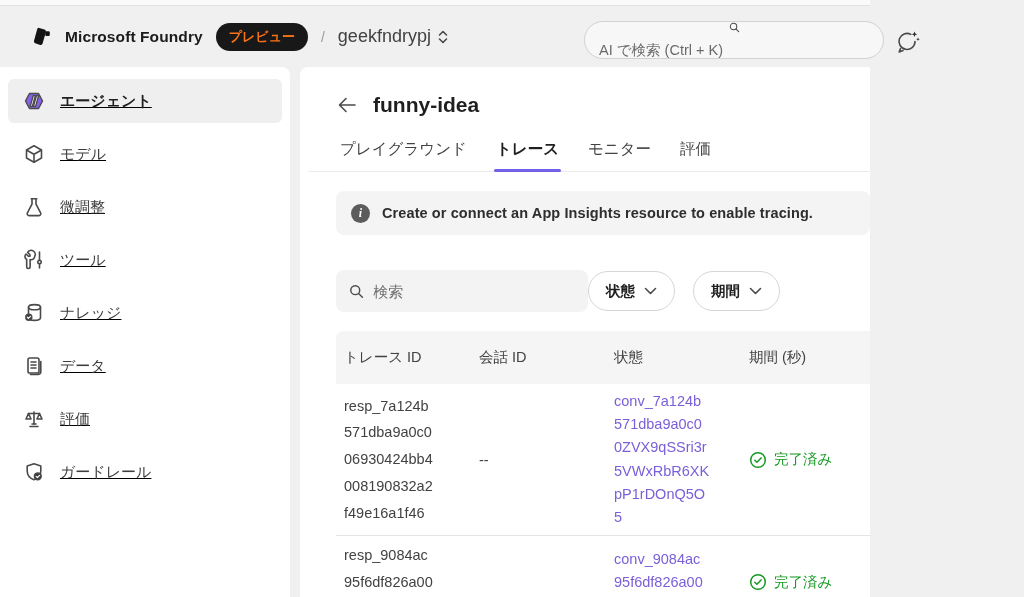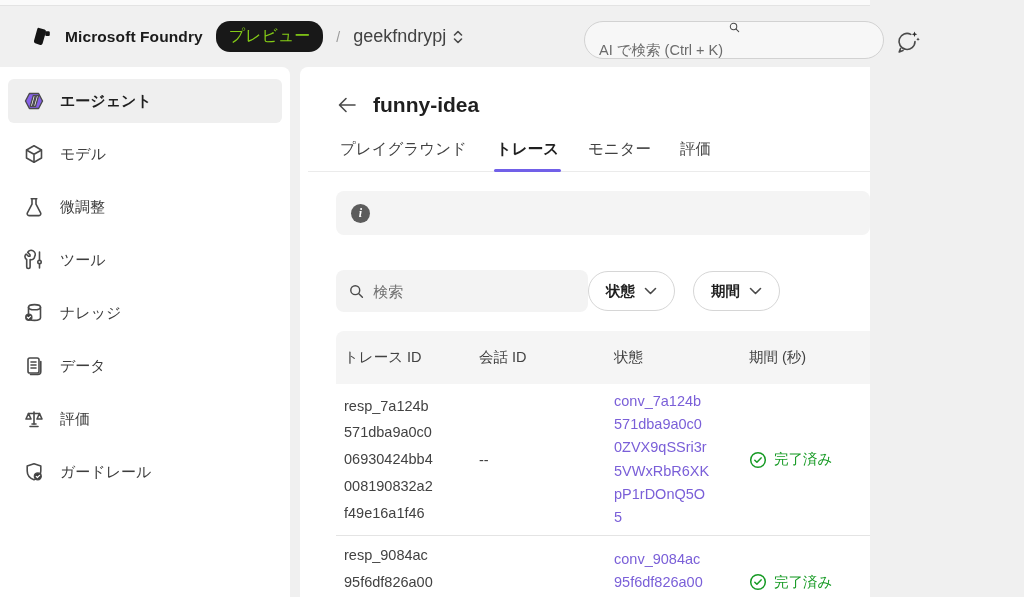--- a/index.html
+++ b/index.html
@@ -7,31 +7,31 @@
   body { font-family:"Liberation Sans","DejaVu Sans",sans-serif; background:#f0f0f0; overflow:hidden; }
   .page { position:relative; width:870px; height:597px; background:#f0f0f0; }
 
   
   .top-strip { height:6px; background:#fafafa; border-bottom:1px solid #e3e3e3; }
 
   
   .appbar { height:61px; display:flex; align-items:center; padding-left:30px; position:relative; }
   .logo { width:24px; height:24px; flex:0 0 auto; }
   .product { margin-left:11px; font-size:15.5px; font-weight:700; color:#1b1b1b; letter-spacing:.1px; }
-  .badge { margin-left:13px; background:#181818; color:#84cc16; font-size:16px; font-weight:400; padding:5px 13px; border-radius:14px; }
+  .badge { margin-left:13px; background:#181818; color:#f97316; font-size:13px; font-weight:700; padding:5px 13px; border-radius:14px; }
   .crumb-sep { margin:0 13px; color:#9a9a9a; font-size:14px; }
   .project { font-size:18px; color:#424242; display:flex; align-items:center; gap:6px; cursor:pointer; }
   .search-pill { position:absolute; left:584px; top:15px; width:300px; height:38px; border:1px solid #d2d2d2; border-radius:19px; background:#f7f7f7; display:flex; align-items:center; padding:0 14px; gap:9px;flex-direction:column; }
   .search-pill input { border:none; outline:none; background:transparent; font-size:14.5px; color:#424242; width:100%; font-family:inherit; }
   .search-pill input::placeholder { color:#6b6b6b; }
   .copilot-btn { position:absolute; left:893px; top:22px; width:28px; height:28px; cursor:pointer; }
 
   
   .body-row { display:flex; height:530px; }
-  .sidebar { width:290px; background:#fff; border-radius:0 8px 0 0; padding-top:12px; flex:0 0 auto; }
+  .sidebar { width:290px; background:#fff; border-radius:0 8px 0 0; padding-top:12px; flex:0 0 auto;text-decoration:underline; }
   .nav-item { margin:0 8px 9px 8px; height:44px; display:flex; align-items:center; padding:0 15px; border-radius:6px; font-size:15px; color:#3d3d3d; cursor:pointer; }
   .nav-item .nicon { width:22px; height:22px; margin-right:15px; flex:0 0 auto; display:flex; align-items:center; justify-content:center; }
   .nav-item.selected { background:#efefef; font-weight:700; color:#1f1f1f; }
   .nicon svg { stroke:#4a4a4a; fill:none; stroke-width:1.5; stroke-linecap:round; stroke-linejoin:round; }
 
   .main { flex:1; background:#fff; border-radius:8px 0 0 0; margin-left:10px; padding-left:36px; overflow:hidden; }
 
   .title-row { margin-top:26px; display:flex; align-items:center; gap:15px; }
   .back-arrow { width:22px; height:22px; cursor:pointer; }
   .page-title { font-size:21px; font-weight:700; color:#1f1f1f; }
@@ -211,20 +211,21 @@
         <div class="tabs">
           <span class="tab">プレイグラウンド</span>
           <span class="tab active">トレース</span>
           <span class="tab">モニター</span>
           <span class="tab">評価</span>
         </div>
       </div>
 
       <div class="banner">
         <span class="info-icon">i</span>
+        <span class="banner-text">Create or connect an App Insights resource to enable tracing.</span>
       </div>
 
       <div class="filter-row">
         <div class="search-box">
           <svg width="17" height="17" viewBox="0 0 17 17">
             <circle cx="7" cy="7" r="5" class="ic-stroke" stroke="#707070"></circle>
             <path d="M11 11 L15 15" class="ic-stroke" stroke="#707070"></path>
           </svg>
           <input type="text" placeholder="検索" style="">
         </div>

